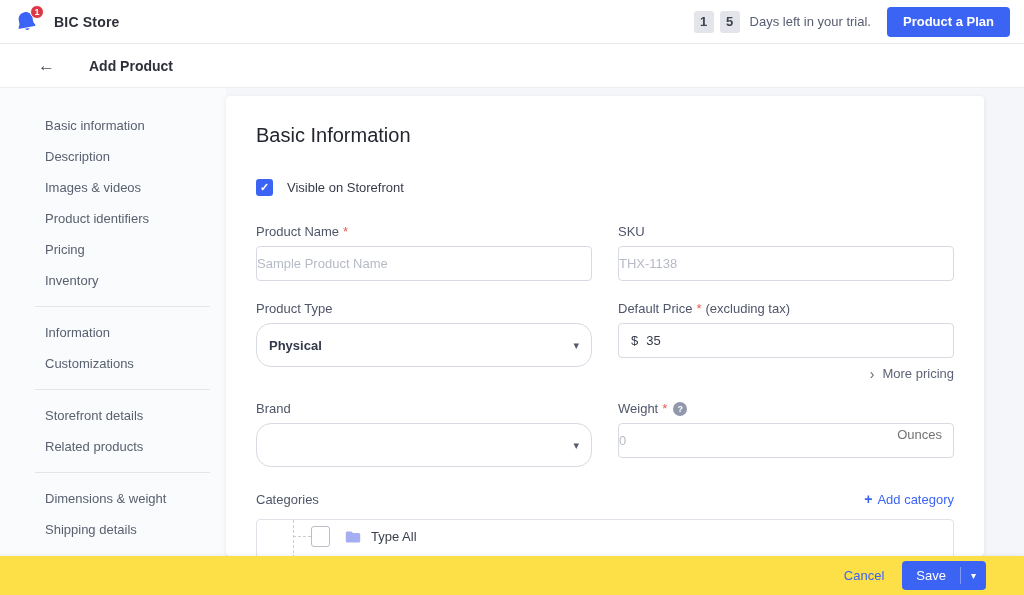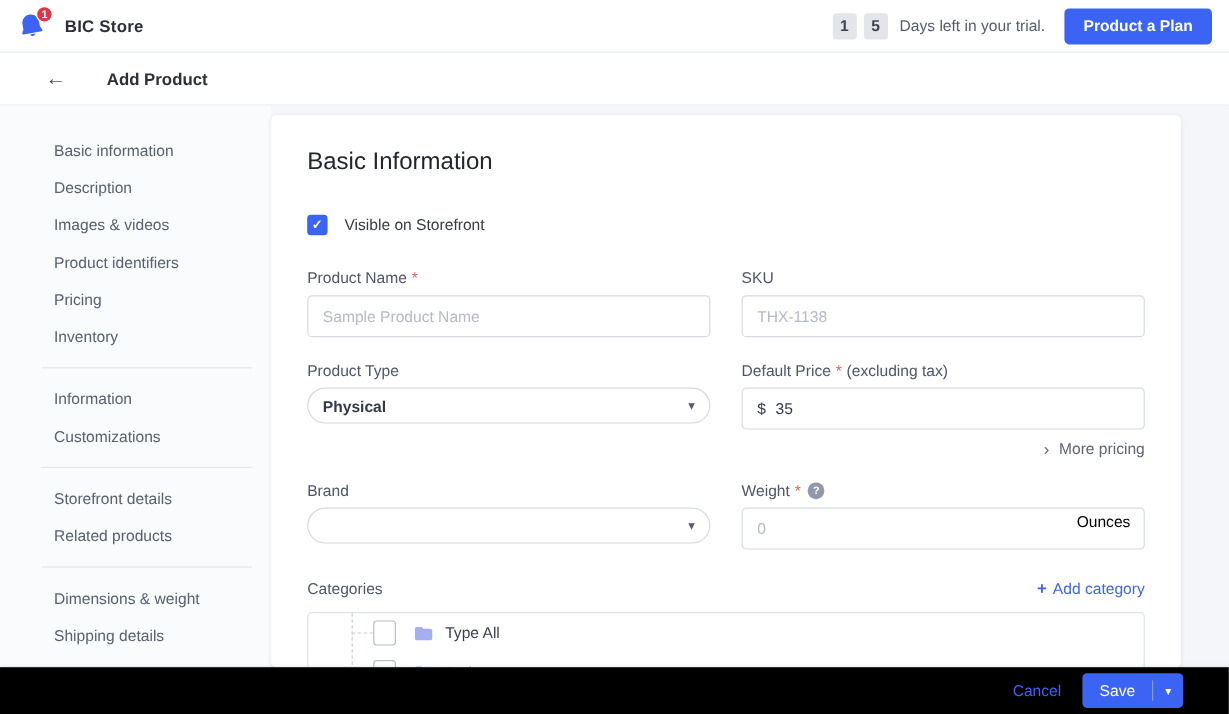--- a/index.html
+++ b/index.html
@@ -48,28 +48,28 @@
   .cb-label { font-size:13px; color:#33374200; color:#363b48; margin-left:14px; }
 
   .form-grid { display:grid; grid-template-columns:1fr 1fr; column-gap:26px; margin-top:28px; }
   .fgroup { margin-bottom:20px; }
   .flabel { font-size:13px; color:#50566a; margin-bottom:7px; display:flex; align-items:center; }
   .req { color:#eb5d50; margin-left:4px; }
   .paren { margin-left:4px; }
   .help-icon { width:14px; height:14px; border-radius:50%; background:#9298ab; color:#fff;
     font-size:9px; font-weight:bold; display:inline-flex; align-items:center; justify-content:center;
     margin-left:6px; cursor:pointer; }
-  .tinput { width:100%; height:35px; border:1px solid #d7dae2; border-radius:4px; padding:0 12px;
+  .tinput { width:100%; height:35px; border:1px solid #d7dae2; border-radius:4px; padding:0 0;
     font-size:13px; color:#363b48; font-family:"Liberation Sans", sans-serif; background:#fff; }
   .tinput::placeholder { color:#b6bac7; }
   .field-wrap { position:relative; }
   .unit-suffix { position:absolute; right:12px; top:0; height:22px; display:flex; align-items:center;
-    font-size:13px; color:#000000; pointer-events:none; }
+    font-size:13px; color:#737373; pointer-events:none; }
   .field-wrap .tinput { padding-right:66px; }
-  .select-box { width:100%; height:30px; border:1px solid #d7dae2; border-radius:15px;
+  .select-box { width:100%; height:44px; border:1px solid #d7dae2; border-radius:15px;
     display:flex; align-items:center; padding:0 12px; cursor:pointer; background:#fff; }
   .select-value { font-size:13px; font-weight:bold; color:#33384a; }
   .select-caret { margin-left:auto; font-size:11px; color:#555b6e; }
   .price-box { width:100%; height:35px; border:1px solid #d7dae2; border-radius:4px;
     display:flex; align-items:center; padding:0 12px; font-size:13px; color:#363b48; background:#fff; }
   .currency { margin-right:8px; }
   .more-pricing { display:flex; justify-content:flex-end; align-items:center; margin-top:8px;
     font-size:13px; color:#5e6477; cursor:pointer; }
   .more-chevron { margin-right:8px; font-size:14px; line-height:1; }
 
@@ -82,21 +82,21 @@
     position:relative; background:#fff; }
   .tree-gutter { position:absolute; left:36px; top:0; bottom:0; border-left:1px dashed #c9cdd6; }
   .tree-row { display:flex; align-items:center; height:33px; position:relative; padding-left:54px; }
   .tree-row::before { content:""; position:absolute; left:36px; width:18px; border-top:1px dashed #c9cdd6; }
   .tree-checkbox { width:19px; height:21px; border:1px solid #b9bec9; border-radius:3px;
     background:#fff; cursor:pointer; flex:none; }
   .folder-svg { width:16px; height:14px; margin-left:15px; flex:none; }
   .tree-label { font-size:13px; color:#3a3f4c; margin-left:10px; }
 
   
-  .footer { position:absolute; left:0; right:0; bottom:0; height:39px; background:#000000;
+  .footer { position:absolute; left:0; right:0; bottom:0; height:39px; background:#fde047;
     box-shadow:0 -1px 3px rgba(44,58,80,.08); display:flex; align-items:center;
     justify-content:flex-end; padding-right:38px; z-index:6; }
   .cancel-link { font-size:13px; color:#3c64f4; cursor:pointer; margin-right:18px; }
   .save-btn { background:#3c64f4; border:none; border-radius:4px; height:29px; color:#fff;
     display:flex; align-items:center; padding:0; cursor:pointer;
     font-family:"Liberation Sans", sans-serif; }
   .save-label { font-size:13px; padding:0 14px; }
   .save-divider { width:1px; height:17px; background:rgba(255,255,255,.35); }
   .save-caret { font-size:10px; padding:0 10px; }
 </style>

